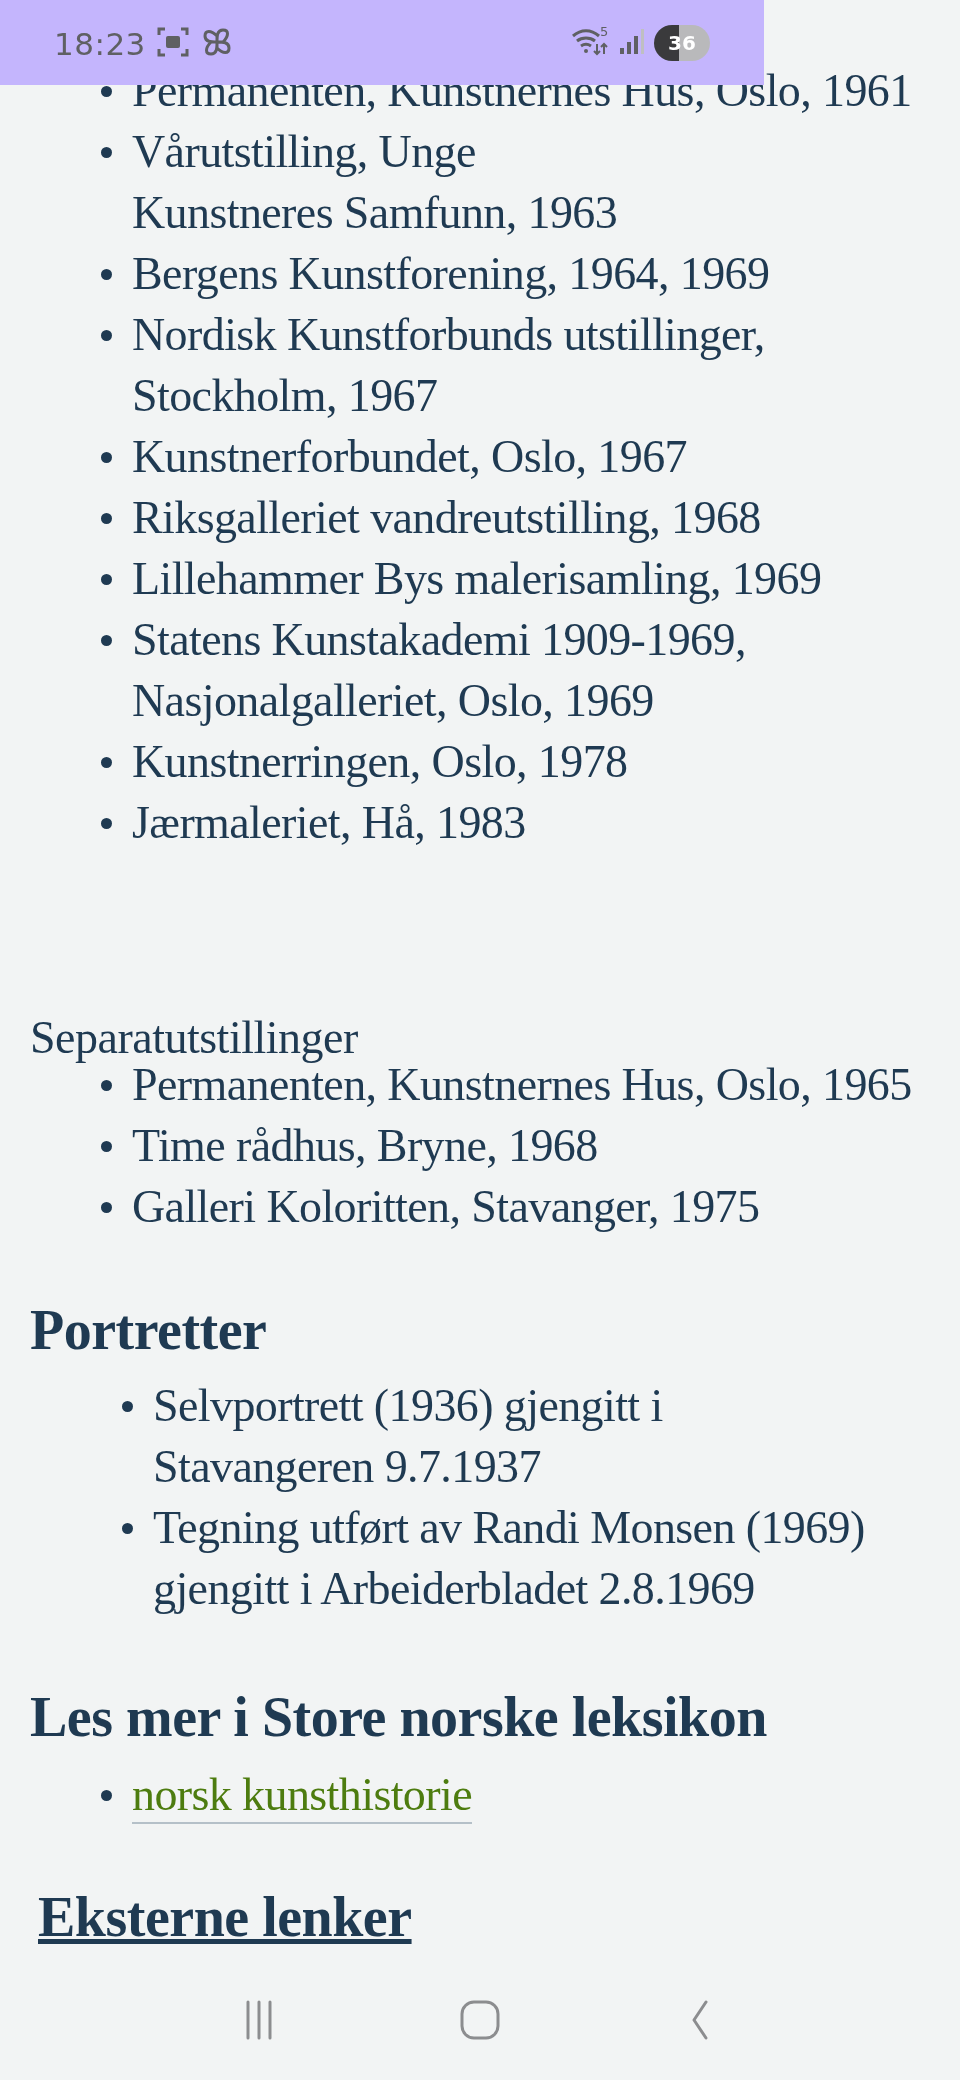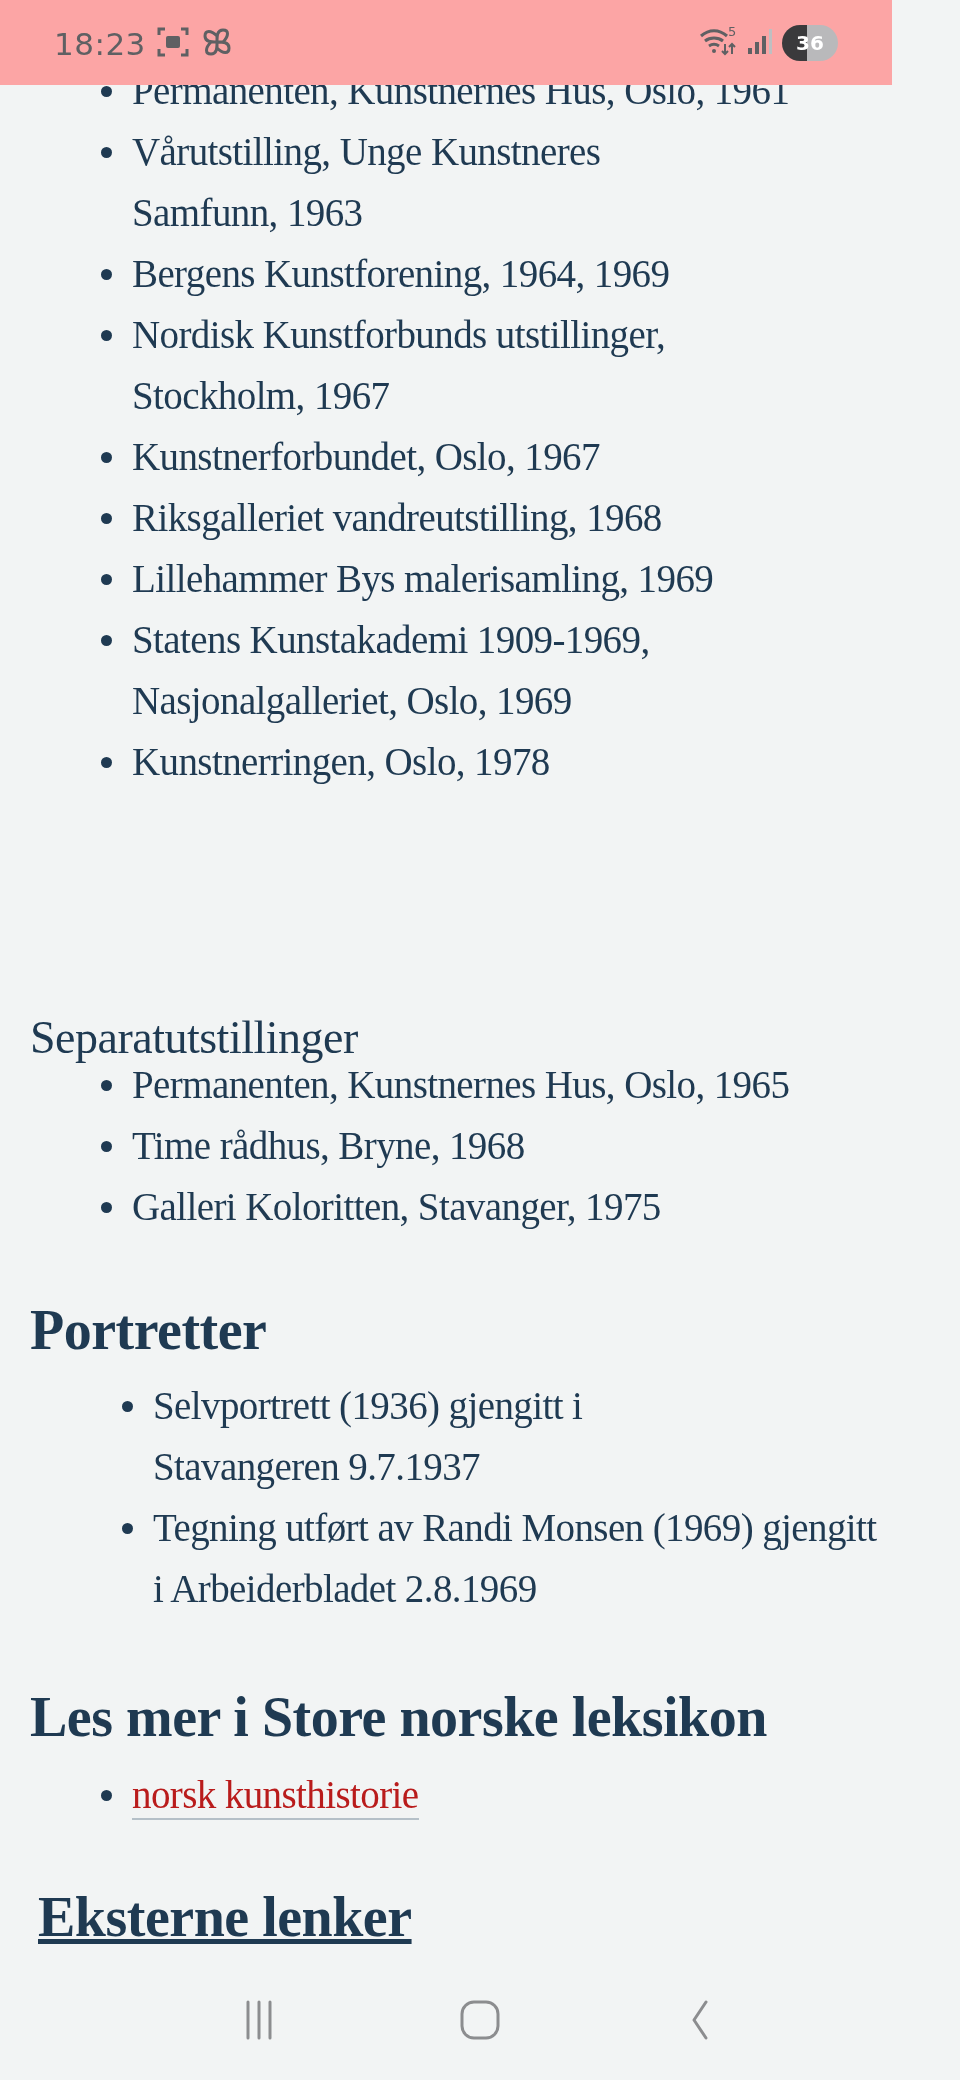--- a/index.html
+++ b/index.html
@@ -3,22 +3,22 @@
   <meta charset="utf-8">
   <style>
     * { box-sizing: border-box; margin: 0; padding: 0; }
     html, body {
       width: 960px; height: 2080px; overflow: hidden;
       background: #f2f4f4;
       font-family: "Liberation Serif", "DejaVu Serif", serif;
       color: #1f3a52;
     }
     .status-bar {
-      position: absolute; top: 0; left: 0; width: 892px; height: 85px;
-      background: #fca5a5; z-index: 10;
+      position: absolute; top: 0; left: 0; width: 764px; height: 85px;
+      background: #c4b5fd; z-index: 10;
       display: flex; align-items: center; justify-content: space-between;
       padding: 0 54px 0 54px;
       font-family: "DejaVu Sans", "Liberation Sans", sans-serif;
       color: #5f6063;
     }
     .status-left { display: flex; align-items: center; gap: 10px; padding-top: 2px; }
     .status-time { font-size: 31px; letter-spacing: 0.5px; }
     .status-right { display: flex; align-items: center; gap: 8px; }
     .battery {
       width: 56px; height: 36px; border-radius: 18px;
@@ -26,39 +26,39 @@
       color: #fff; font-size: 20px; font-weight: bold;
       display: flex; align-items: center; justify-content: center;
     }
     .content {
       position: absolute; top: 0; left: 0; width: 960px;
     }
     ul.list { list-style: none; }
     ul.list li {
       position: relative;
       padding-left: 132px;
-      font-size: 39px;
+      font-size: 46px;
       line-height: 61px;
       padding-right: 20px;
       letter-spacing: -0.6px;
     }
     ul.list li::before {
       content: ""; position: absolute; left: 101px; top: 26px;
       width: 11px; height: 11px; border-radius: 50%; background: #1f3a52;
     }
     .sub-heading {
       font-size: 46px; font-weight: normal; padding-left: 30px;
       line-height: 60px; letter-spacing: -0.5px; margin-top: 28px;
     }
     .section-heading {
       font-size: 56px; font-weight: bold; padding-left: 30px;
       line-height: 70px; letter-spacing: -0.5px;
     }
     a.link {
-      color: #b91c1c; text-decoration: none;
+      color: #4d7c0f; text-decoration: none;
       border-bottom: 2px solid #b5c0c8;
       padding-bottom: 2px;
     }
     .nav-bar {
       position: absolute; left: 0; bottom: 0; width: 960px; height: 120px;
       background: #f2f4f4;
       display: flex; align-items: center; justify-content: space-around;
       padding: 0 150px;
     }
     .nav-btn { width: 70px; height: 60px; display: flex; align-items: center; justify-content: center; }
@@ -106,20 +106,21 @@
   <ul class="list" style="position:absolute; top:60px; left:0; width:960px;">
     <li>Permanenten, Kunstnernes Hus, Oslo, 1961</li>
     <li style="padding-right:300px;">Vårutstilling, Unge Kunstneres Samfunn, 1963</li>
     <li>Bergens Kunstforening, 1964, 1969</li>
     <li style="padding-right:160px;">Nordisk Kunstforbunds utstillinger, Stockholm, 1967</li>
     <li>Kunstnerforbundet, Oslo, 1967</li>
     <li>Riksgalleriet vandreutstilling, 1968</li>
     <li>Lillehammer Bys malerisamling, 1969</li>
     <li style="padding-right:190px;">Statens Kunstakademi 1909-1969, Nasjonalgalleriet, Oslo, 1969</li>
     <li>Kunstnerringen, Oslo, 1978</li>
+    <li>Jærmaleriet, Hå, 1983</li>
   </ul>
 
   <h3 class="sub-heading" style="position:absolute; top:980px; left:0;">Separatutstillinger</h3>
   <ul class="list" style="position:absolute; top:1054px; left:0; width:960px;">
     <li style="padding-right:0;">Permanenten, Kunstnernes Hus, Oslo, 1965</li>
     <li>Time rådhus, Bryne, 1968</li>
     <li>Galleri Koloritten, Stavanger, 1975</li>
   </ul>
 
   <h2 class="section-heading" style="position:absolute; top:1295px; left:0;">Portretter</h2>

